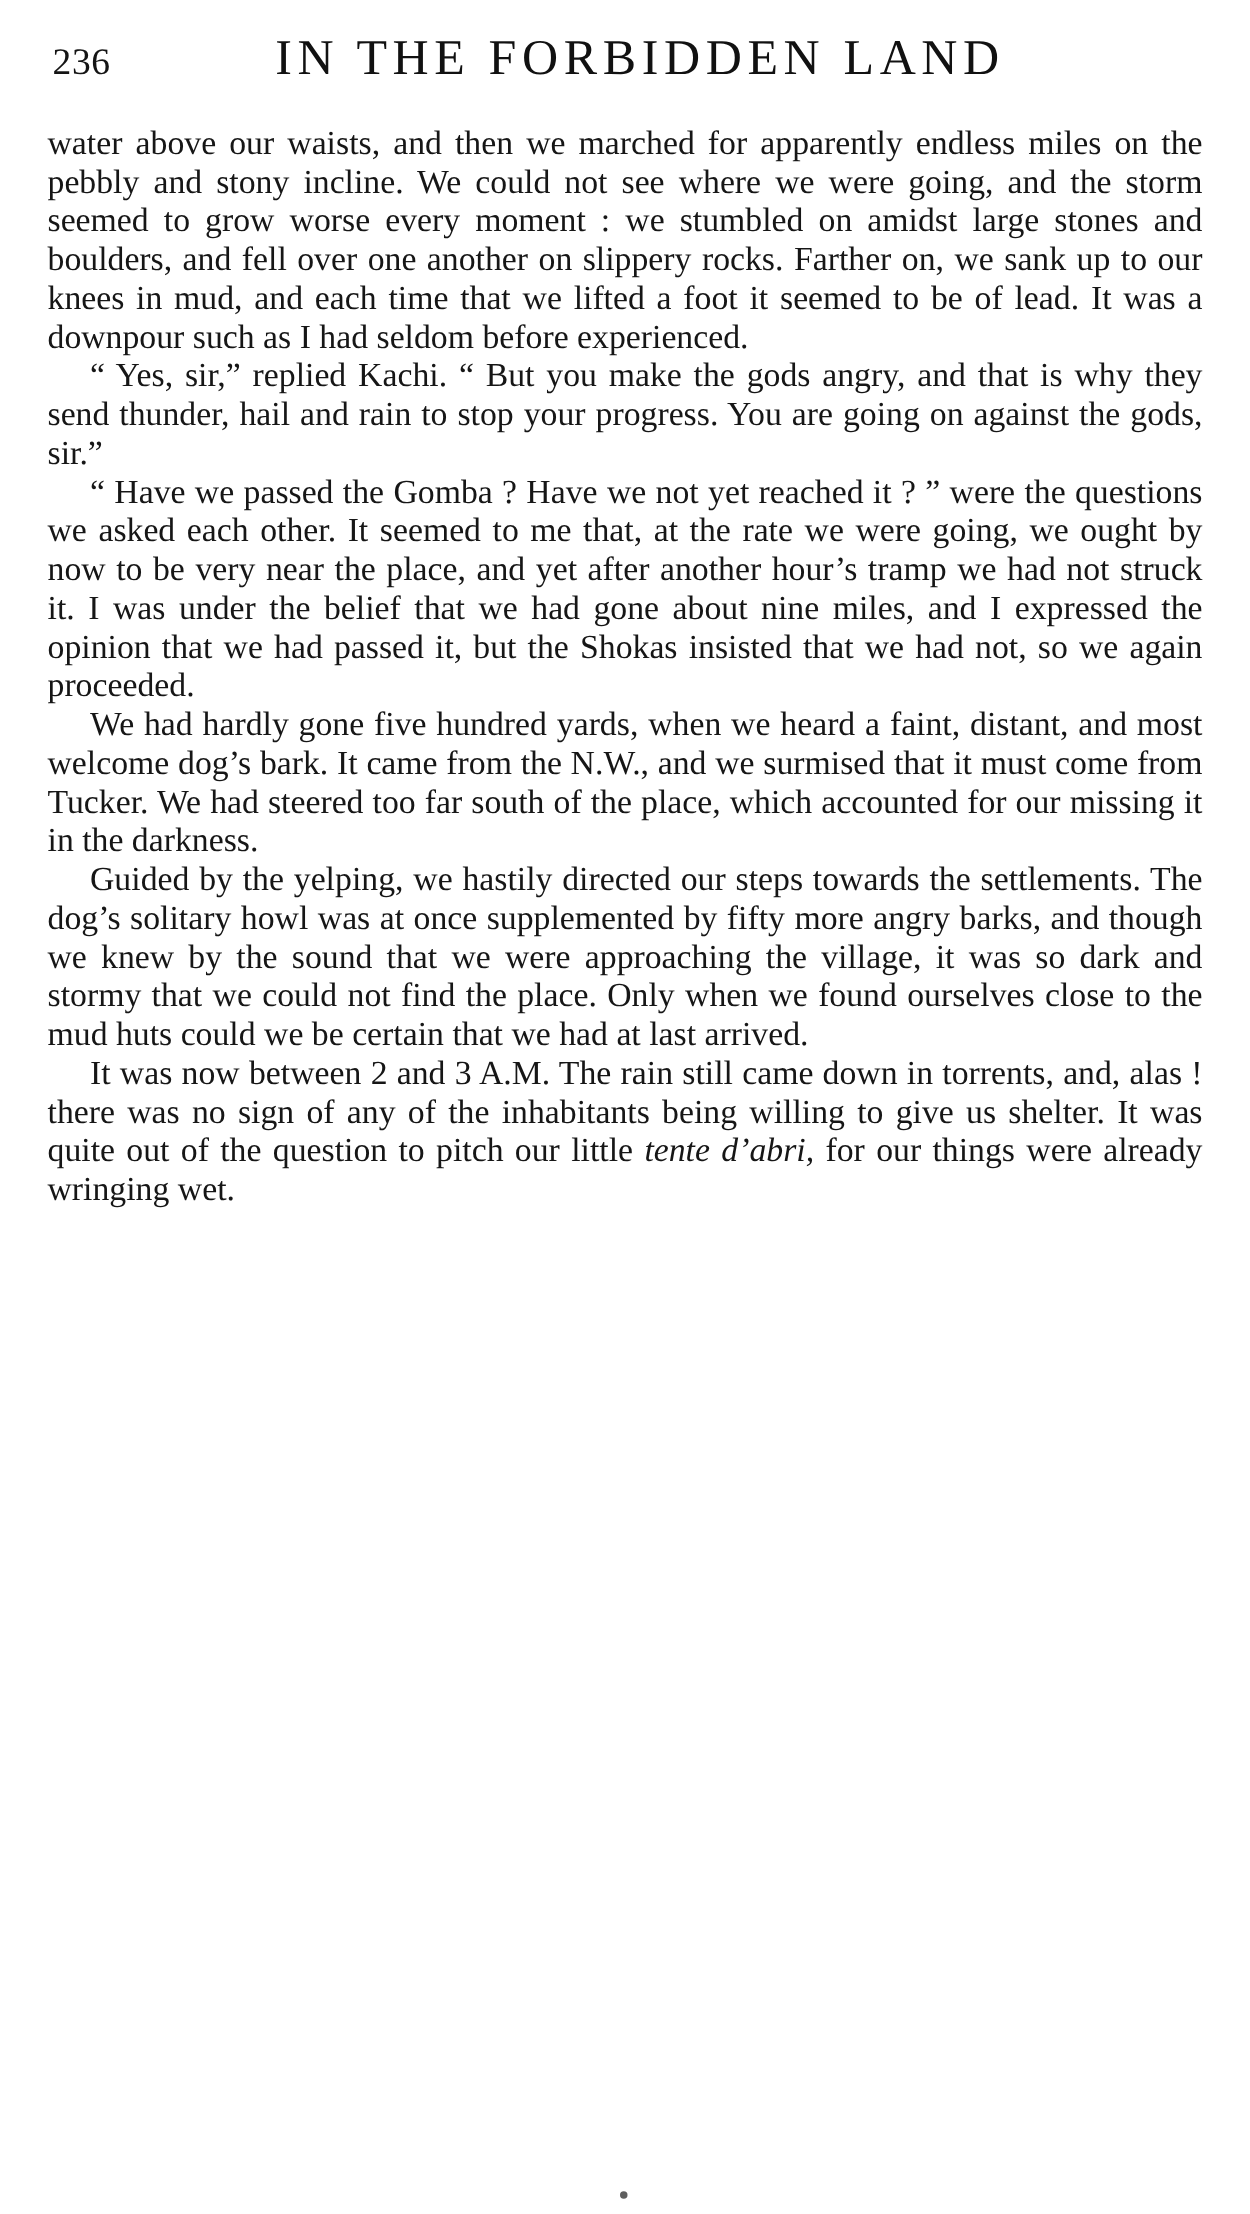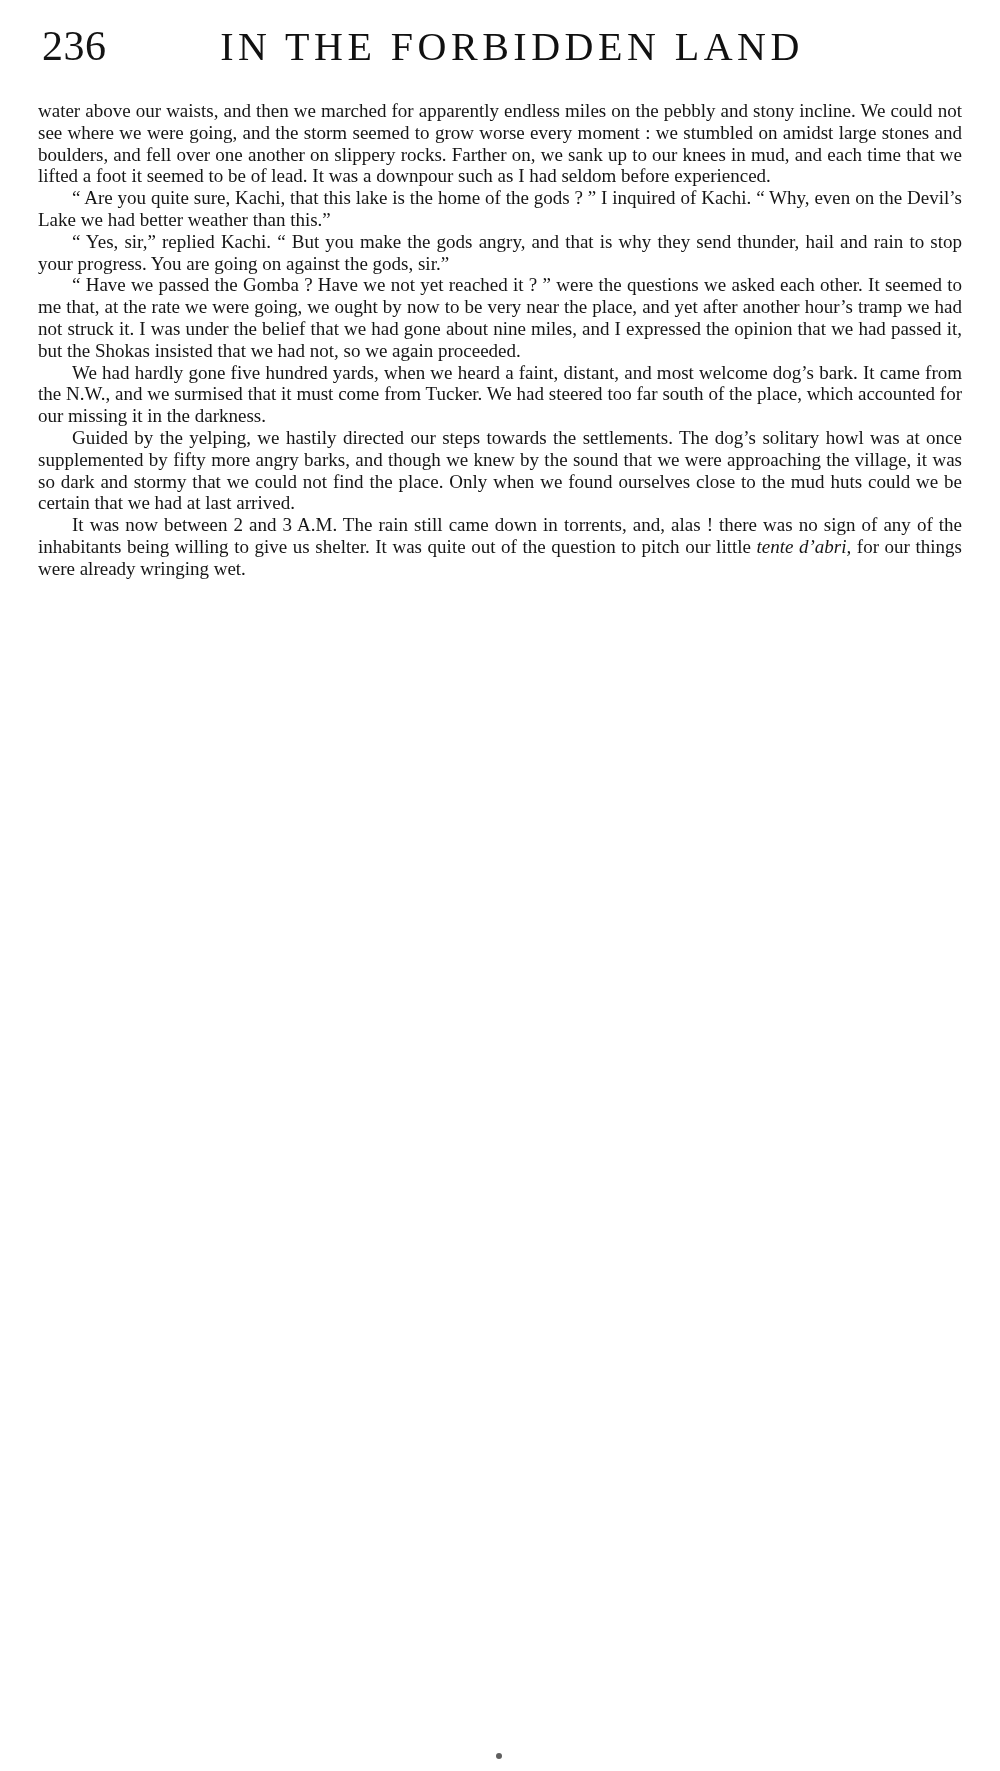--- a/index.html
+++ b/index.html
@@ -22,38 +22,38 @@
     padding: 22px 30px 10px 30px;
     position: relative;
   }
   .header {
     display: flex;
     align-items: baseline;
     margin: 0 0 30px 0;
     padding: 0 8px 0 12px;
   }
   .folio {
-    font-size: 42px;
+    font-size: 30px;
     letter-spacing: 0.5px;
     width: 120px;
     flex: 0 0 120px;
     color: #141414;
     font-family: Liberation Serif, serif;
   }
   .running-title {
     flex: 1 1 auto;
     text-align: center;
     font-size: 40px;
     letter-spacing: 4.5px;
     color: #111111;
     padding-right: 100px;
     white-space: nowrap;
   }
   .body-text {
-    font-size: 19px;
+    font-size: 27px;
     line-height: 1.148;
     text-align: justify;
     text-justify: inter-word;
     color: #161616;
     padding: 0 8px 0 8px;
   }
   .body-text p {
     margin: 0;
     text-indent: 0;
   }
@@ -79,21 +79,20 @@
 
 <div class="page">
 
   <div class="header">
     <div class="folio">236</div>
     <div class="running-title">IN THE FORBIDDEN LAND</div>
   </div>
 
   <div class="body-text">
     <p>water above our waists, and then we marched for apparently endless miles on the pebbly and stony incline.  We could not see where we were going, and the storm seemed to grow worse every moment : we stumbled on amidst large stones and boulders, and fell over one another on slippery rocks.   Farther on, we sank up to our knees in mud, and each time that we lifted a foot it seemed to be of lead. It was a downpour such as I had seldom before experienced.</p>
-    <p class="indent">“ Are you quite sure, Kachi, that this lake is the home of the gods ? ” I inquired of Kachi.  “ Why, even on the Devil’s Lake we had better weather than this.”</p>
     <p class="indent">“ Yes, sir,” replied Kachi.  “ But you make the gods angry, and that is why they send thunder, hail and rain to stop your progress.  You are going on against the gods, sir.”</p>
     <p class="indent">“ Have we passed the Gomba ?  Have we not yet reached it ? ” were the questions we asked each other.  It seemed to me that, at the rate we were going, we ought by now to be very near the place, and yet after another hour’s tramp we had not struck it.  I was under the belief that we had gone about nine miles, and I expressed the opinion that we had passed it, but the Shokas insisted that we had not, so we again proceeded.</p>
     <p class="indent">We had hardly gone five hundred yards, when we heard a faint, distant, and most welcome dog’s bark.  It came from the N.W., and we surmised that it must come from Tucker. We had steered too far south of the place, which accounted for our missing it in the darkness.</p>
     <p class="indent">Guided by the yelping, we hastily directed our steps towards the settlements.  The dog’s solitary howl was at once supplemented by fifty more angry barks, and though we knew by the sound that we were approaching the village, it was so dark and stormy that we could not find the place. Only when we found ourselves close to the mud huts could we be certain that we had at last arrived.</p>
     <p class="indent"><span>It was now between 2 and 3 A.M.  The rain still came down in torrents, and, alas ! there was no sign of any of the inhabitants being willing to give us shelter.  It was quite out of the question to pitch our little </span><em>tente d’abri,</em><span> for our things were already wringing wet.</span></p>
   </div>
 
   <div class="footmark"></div>
 </div>
 

